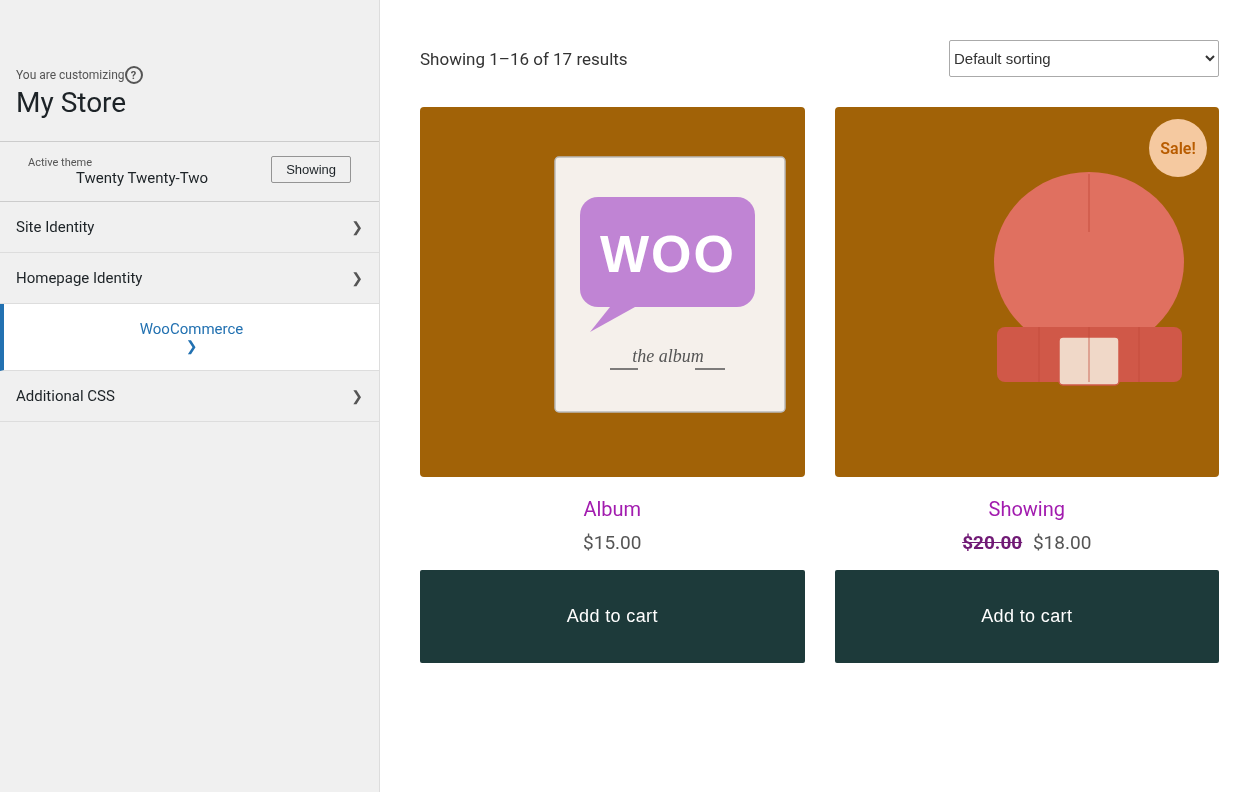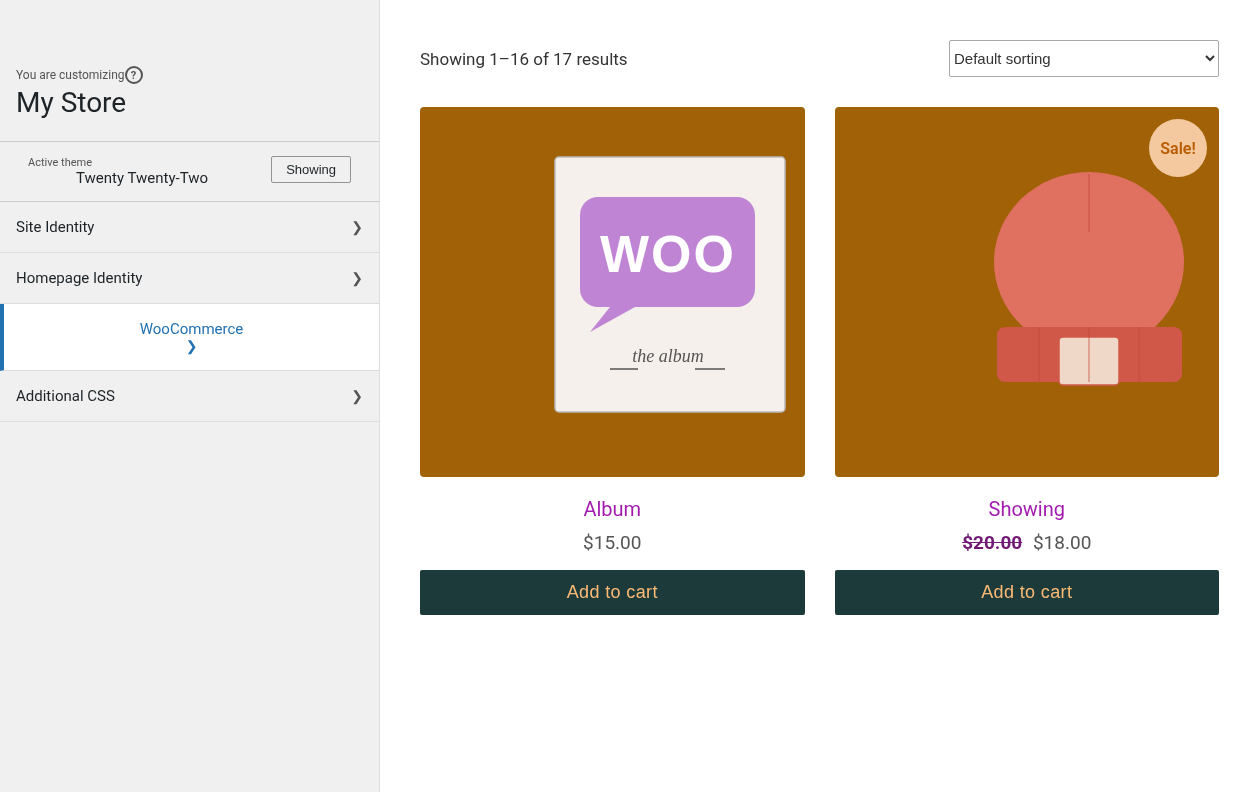--- a/index.html
+++ b/index.html
@@ -227,23 +227,23 @@
       text-decoration: line-through;
       color: #701a75;
       margin-right: 6px;
       font-weight: bold;
     }
 
     .add-to-cart-btn {
       margin-top: 16px;
       width: 100%;
       background: #1d3a3a;
-      color: #fdba74;
+      color: #ffffff;
       border: none;
-      padding: 12px 0;
+      padding: 36px 0;
       font-size: 18px;
       font-weight: 500;
       cursor: pointer;
       border-radius: 2px;
       letter-spacing: 0.02em;
     }
   </style>
 </head>
 <body>
 

